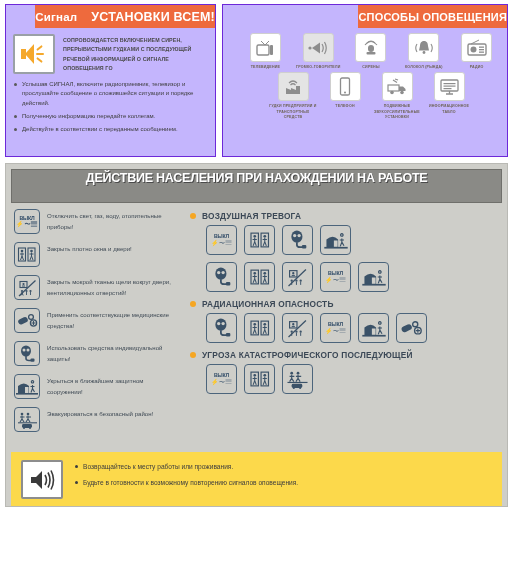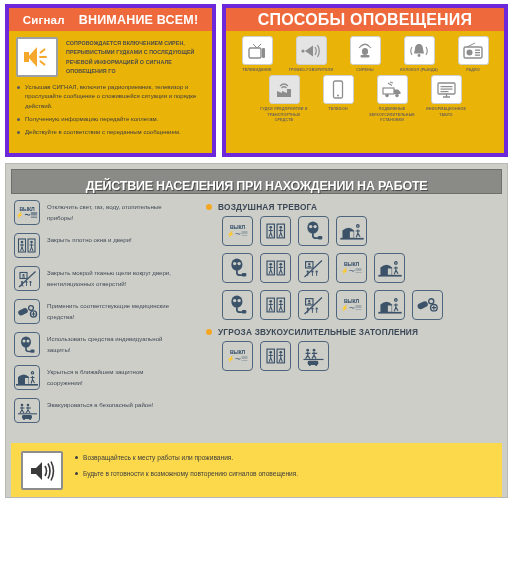--- a/index.html
+++ b/index.html
@@ -7,21 +7,21 @@
     width: 513px; height: 586px;
     background: #ffffff;
     font-family: "Liberation Sans", sans-serif;
     overflow: hidden;
   }
   .poster { width: 513px; height: 586px; position: relative; background:#fff; }
 
   
   .top-row { display: flex; gap: 6px; padding: 4px 5px 0 5px; height: 157px; }
 
-  .panel { background: #eab308; border: 4px solid #6d28d9; position: relative; }
+  .panel { background: #c4b5fd; border: 1px solid #6d28d9; position: relative; align-items: flex-end; }
   .panel-hdr {
     background: #EE6A3D; color: #fff; text-align: center;
     font-weight: bold; letter-spacing: .2px;
     display:flex; align-items:center; justify-content:center;
   }
 
   
   .signal-panel { width: 211px; display: flex; flex-direction: column; }
   .signal-hdr { height: 23px; font-size: 12.5px; gap: 14px; }
   .signal-hdr .s-word { font-size: 11.5px; font-weight: bold; }
@@ -52,49 +52,49 @@
     font-size: 6px; line-height: 1.55; color: #3d3d3d; position: relative;
     padding-left: 9px; margin-bottom: 4px;
   }
   .sig-list li::before {
     content: ""; position: absolute; left: 1px; top: 3px;
     width: 3px; height: 3px; background: #5a5a5a; border-radius: 50%;
   }
 
   
   .methods-panel { flex: 1; display: flex; flex-direction: column; }
-  .methods-hdr { height: 23px; font-size: 16px; }
+  .methods-hdr { height: 23px; font-size: 11px; }
   .methods-body { padding: 5px 4px 2px 4px; }
   .m-row { display: flex; justify-content: space-around; align-items: flex-start; }
   .m-row.r2 { padding: 2px 28px 0 28px; justify-content: space-between; }
   .m-item { width: 52px; text-align: center; }
   .m-box {
     width: 31px; height: 29px; margin: 0 auto; background: #fff;
     border: 1.5px solid #cfcfcf; border-radius: 3px;
     display: flex; align-items: center; justify-content: center;
   }
   .m-box.shaded { background: #e4e4e4; }
   .m-label {
     font-size: 3.6px; color: #6d6356; margin-top: 3px; line-height: 1.5;
     letter-spacing: .2px; font-weight: bold;
   }
 
   
   .main-sec { margin: 6px 5px 0 5px; background: #CECEC9; border: 1px solid #b9b9b4; }
   .bar {
-    background: #8A8A86; height: 25px; margin: 5px 5px 0 5px;
+    background: #8A8A86; height: 34px; margin: 5px 5px 0 5px;
     border: 1px solid #6f6f6b;
-    display: flex; align-items: flex-end; justify-content: center;
+    display: flex; align-items: flex-start; justify-content: center;
   }
   .bar-text {
     color: #fff; font-weight: bold; font-size: 13.5px;
     letter-spacing: -0.3px; transform: scaleX(0.93);
     text-shadow: 1px 1px 0 #4a4a4a;
   }
-  .main-cols { display: flex; padding: 6px 6px 8px 8px; gap: 20px; }
+  .main-cols { display: flex; padding: 6px 6px 8px 8px; gap: 4px; }
 
   
   .instr-col { width: 158px; }
   .instr {
     display: flex; align-items: flex-start; gap: 7px; margin-bottom: 8px;
   }
   .ic-box {
     width: 26px; height: 25px; flex: 0 0 26px;
     border: 1.5px solid #4c657c; border-radius: 4px; background: #CECEC9;
     display: flex; align-items: center; justify-content: center;
@@ -152,21 +152,21 @@
 </head>
 <body>
 
 <div class="poster">
 
   <div class="top-row">
 
     <div class="panel signal-panel">
       <div class="panel-hdr signal-hdr">
         <span class="s-word">Сигнал</span>
-        <span>ВНИМАНИЕ ВСЕМ!</span>
+        <span>УСТАНОВКИ ВСЕМ!</span>
       </div>
       <div class="signal-body">
         <div class="sig-top">
           <div class="spk-box">
             <div class="spk-ico">
               <div class="body"></div>
                 <div class="cone"></div>
               <div class="w w1"></div>
                 <div class="w w2"></div>
                 <div class="w w3"></div>
@@ -498,20 +498,24 @@
                 <path d="M2 14 L2 7 Q8 2 13 7 L13 14 Z" fill="#3B5268"></path>
                 <rect x="9" y="8" width="3.5" height="6" fill="#CECEC9"></rect>
                 <path d="M16.5 4 a1.2 1.2 0 1 1 .01 0 M16.5 6 L16.5 9.5 M16.5 9.5 L15 13.5 M16.5 9.5 L18.5 13 M14.5 7.5 L18.5 7.5" stroke="#3B5268" stroke-width="1.1" fill="none"></path>
                 <rect x="0" y="14" width="22" height="1.6" fill="#3B5268"></rect>
               </svg>
             </div>
           </div>
         </div>
 
         <div class="alert-block">
+          <div class="alert-title">
+            <span class="dot"></span>
+            <span>РАДИАЦИОННАЯ ОПАСНОСТЬ</span>
+          </div>
           <div class="alert-icons">
             <div class="ai-box">
               <svg width="20" height="20" viewBox="0 0 18 18">
                 <ellipse cx="8" cy="6" rx="5" ry="5.5" fill="#3B5268"></ellipse>
                 <circle cx="6" cy="5" r="1.5" fill="#CECEC9"></circle>
                   <circle cx="10" cy="5" r="1.5" fill="#CECEC9"></circle>
                 <path d="M8 11 L8 13.5 Q8 15.5 11 15.5 L13 15.5" stroke="#3B5268" stroke-width="1.6" fill="none"></path>
                 <rect x="12.5" y="13.5" width="4" height="3.2" rx="1" fill="#3B5268"></rect>
               </svg>
             </div>
@@ -560,21 +564,21 @@
                 <circle cx="16.5" cy="10" r="3.1" fill="none" stroke="#3B5268" stroke-width="1.3"></circle>
                 <path d="M16.5 8 L16.5 12 M14.5 10 L18.5 10" stroke="#3B5268" stroke-width="1.1"></path>
               </svg>
             </div>
           </div>
         </div>
 
         <div class="alert-block">
           <div class="alert-title">
             <span class="dot"></span>
-            <span>УГРОЗА ЗВУКОУСИЛИТЕЛЬНЫЕ ЗАТОПЛЕНИЯ</span>
+            <span>УГРОЗА КАТАСТРОФИЧЕСКОГО ПОСЛЕДУЮЩЕЙ</span>
           </div>
           <div class="alert-icons">
             <div class="ai-box">
               <div class="vykl">
                   <div class="t">ВЫКЛ</div>
                   <div class="g">⚡〜▤</div>
                 </div>
             </div>
             <div class="ai-box">
               <svg width="22" height="18" viewBox="0 0 20 17">

